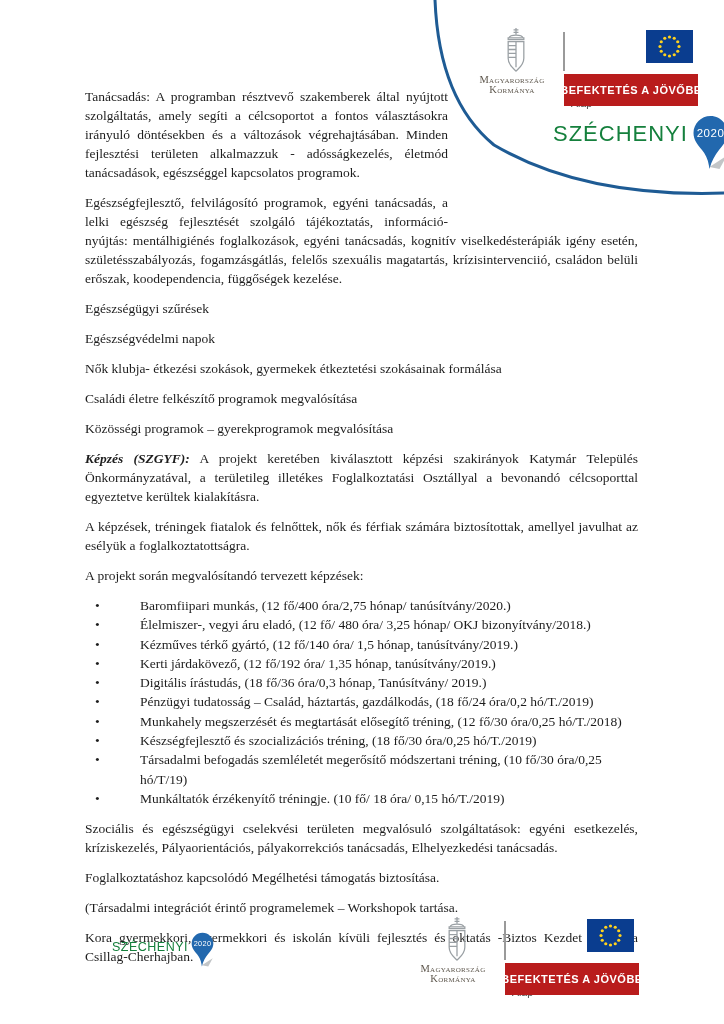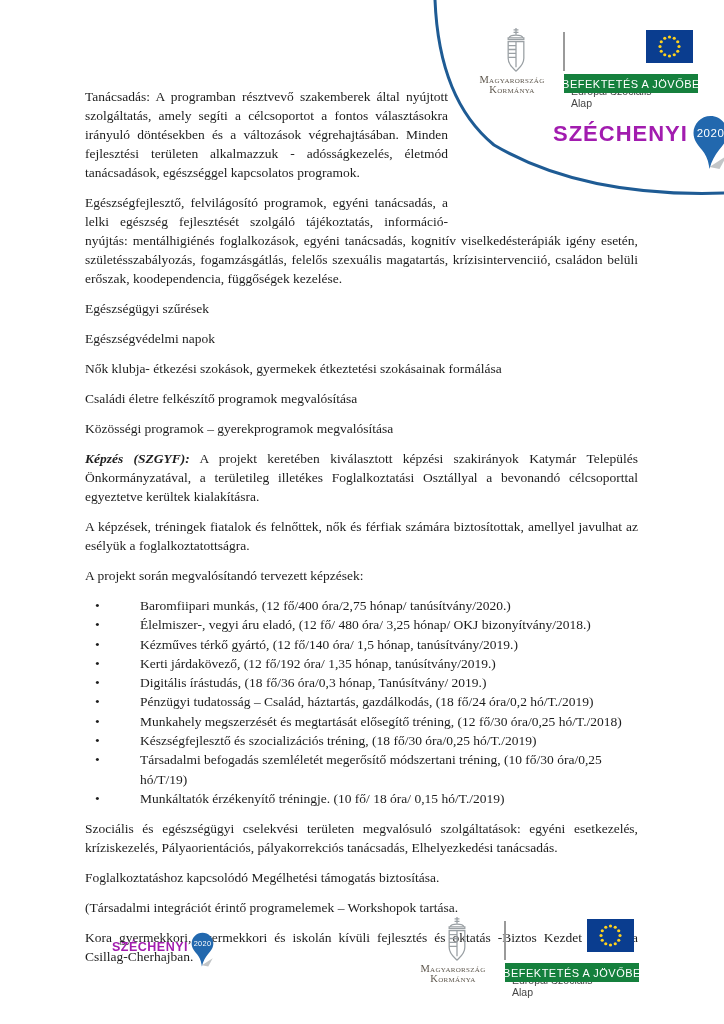--- a/index.html
+++ b/index.html
@@ -30,32 +30,32 @@
     font-size:10.5px; line-height:10px; color:#5d564c; letter-spacing:.3px;
   }
   .divider { position:absolute; left:139px; top:5px; width:1.5px; height:39px; background:#9a9a9a; }
   .eu-text {
     position:absolute; left:147px; top:4px;
     font-family:"Liberation Sans",sans-serif; font-size:10.5px; line-height:12.5px; color:#454545;
   }
   .eu-text .l1 { font-weight:bold; color:#1f1f1f;margin-top:41px; }
   .eu-flag { position:absolute; left:222px; top:3px; width:47px; height:33px; }
   .banner {
-    position:absolute; left:140px; top:47px; width:134px; height:19px;
-    background:#15803d; color:#ffffff; display:flex; align-items:center; justify-content:center;
-    font-family:"Liberation Sans",sans-serif; font-size:11px; font-weight:normal; letter-spacing:.5px;
+    position:absolute; left:140px; top:47px; width:134px; height:32px;
+    background:#b91c1c; color:#ffffff; display:flex; align-items:center; justify-content:center;
+    font-family:"Liberation Sans",sans-serif; font-size:11px; font-weight:bold; letter-spacing:.5px;
     white-space:nowrap;
   }
   .gov-eu.top { left:424px; top:27px; }
   .gov-eu.bottom { left:365px; top:916px; }
 
   
   .szechenyi { position:absolute; display:flex; align-items:flex-start; }
   .szechenyi .word {
-    font-family:"Liberation Sans",sans-serif; font-weight:bold; color:#a21caf;
+    font-family:"Liberation Sans",sans-serif; font-weight:normal; color:#15803d;
     letter-spacing:1px; white-space:nowrap;
   }
   .szechenyi.big { left:553px; top:115px; }
   .szechenyi.big .word { font-size:22px; margin-top:6px; }
   .szechenyi.big .pin { width:37px; height:58px; margin-left:4px; }
   .szechenyi.small { left:112px; top:932px; }
   .szechenyi.small .word { font-size:12.5px; letter-spacing:.5px; margin-top:8px; }
   .szechenyi.small .pin { width:23px; height:37px; margin-left:3px; }
 
   .arc { position:absolute; right:0; top:0; width:300px; height:210px; }

